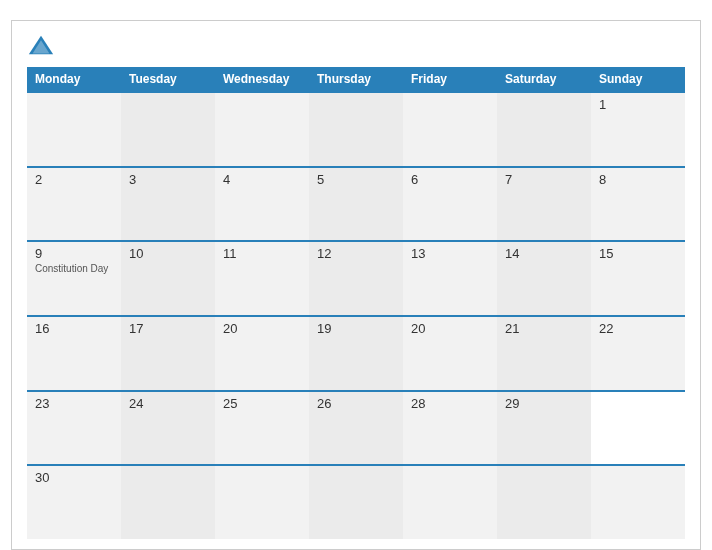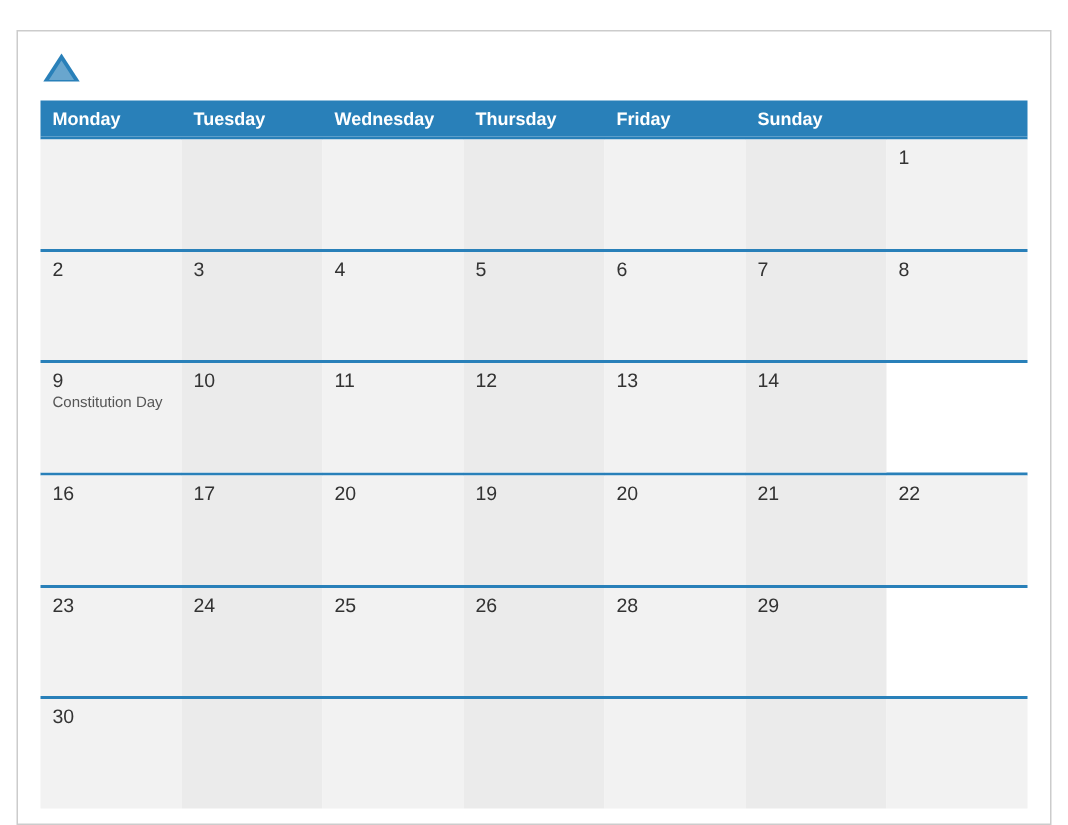--- a/index.html
+++ b/index.html
@@ -145,20 +145,21 @@
   </div>
 
   <div class="cal-grid">
     <div class="cal-days-header">
 
     <div class="day-name">Monday</div>
         <div class="day-name">Tuesday</div>
         <div class="day-name">Wednesday</div>
         <div class="day-name">Thursday</div>
         <div class="day-name">Friday</div>
+        <div class="day-name">Saturday</div>
         <div class="day-name">Sunday</div>
       </div>
     <div class="cal-weeks">
 
     <div class="cal-week">
           <div class="cal-cell empty"></div>
           <div class="cal-cell empty"></div>
           <div class="cal-cell empty"></div>
           <div class="cal-cell empty"></div>
           <div class="cal-cell empty"></div>
@@ -203,20 +204,23 @@
           </div>
           <div class="cal-cell">
             <span class="day-num">12</span>
           </div>
           <div class="cal-cell">
             <span class="day-num">13</span>
           </div>
           <div class="cal-cell">
             <span class="day-num">14</span>
           </div>
+          <div class="cal-cell">
+            <span class="day-num">15</span>
+          </div>
         </div>
         <div class="cal-week">
           <div class="cal-cell">
             <span class="day-num">16</span>
           </div>
           <div class="cal-cell">
             <span class="day-num">17</span>
           </div>
           <div class="cal-cell">
             <span class="day-num">20</span>

